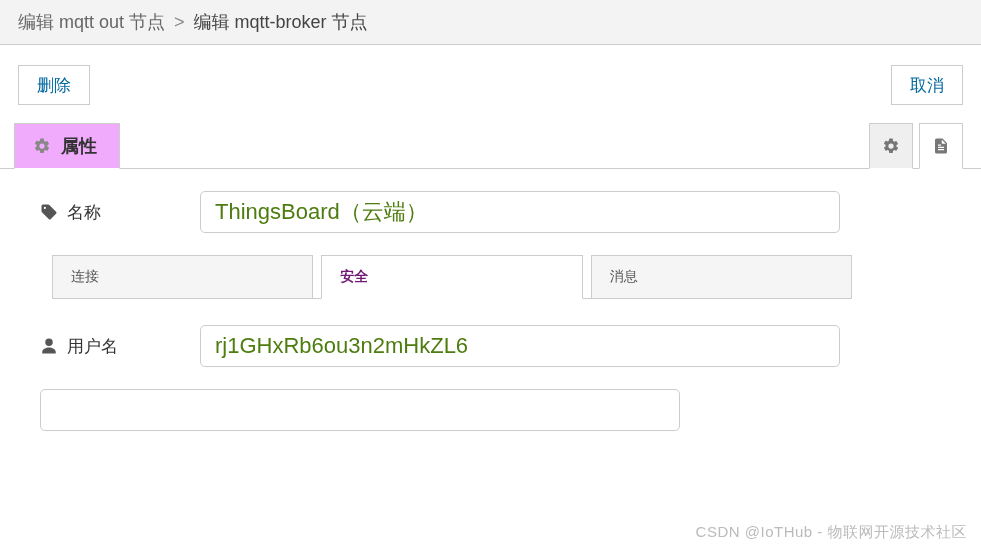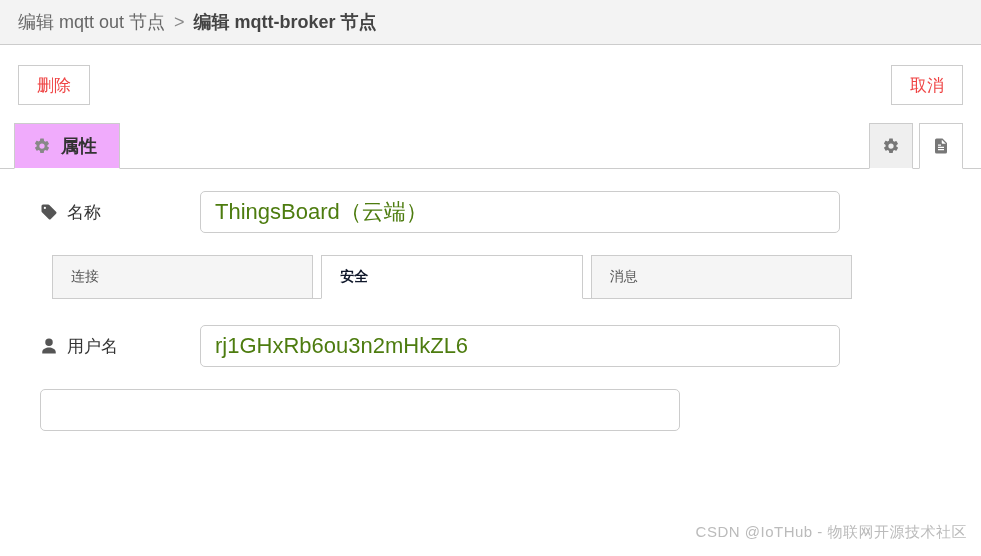--- a/index.html
+++ b/index.html
@@ -13,40 +13,40 @@
       overflow: hidden;
     }
     .breadcrumb {
       background: #f3f3f3;
       border-bottom: 1px solid #ccc;
       padding: 10px 18px;
       font-size: 18px;
       color: #666;
     }
     .breadcrumb .current {
-      font-weight: bold;
+      font-weight: normal;
       color: #444;
     }
     .bc-sep { color: #888; padding: 0 4px; }
     .toolbar {
       display: flex;
       justify-content: space-between;
       align-items: center;
       padding: 20px 18px 18px 18px;
     }
     .btn {
       display: inline-flex;
       align-items: center;
       justify-content: center;
       height: 40px;
       padding: 0 18px;
       font-size: 17px;
       border: 1px solid #ccc;
       background: #fff;
-      color: #ef4444;
+      color: #0369a1;
       cursor: pointer;
     }
     .btn-primary {
       background: #ad1625;
       border-color: #8a0f1c;
       color: #fff;
     }
     .toolbar-right { display: flex; gap: 20px; }
 
     .tabs-row {
@@ -128,21 +128,21 @@
       font-size: 14px;
       color: #555;
       background: #f5f5f5;
       border: 1px solid #ccc;
       border-bottom: none;
       cursor: pointer;
     }
     .sub-tab.active {
       background: #fff;
       font-weight: bold;
-      color: #0f172a;
+      color: #701a75;
       border-bottom: 1px solid #fff;
       margin-bottom: -1px;
     }
 
     .watermark {
       position: absolute;
       right: 14px;
       bottom: 14px;
       font-size: 15px;
       color: #bbb;

